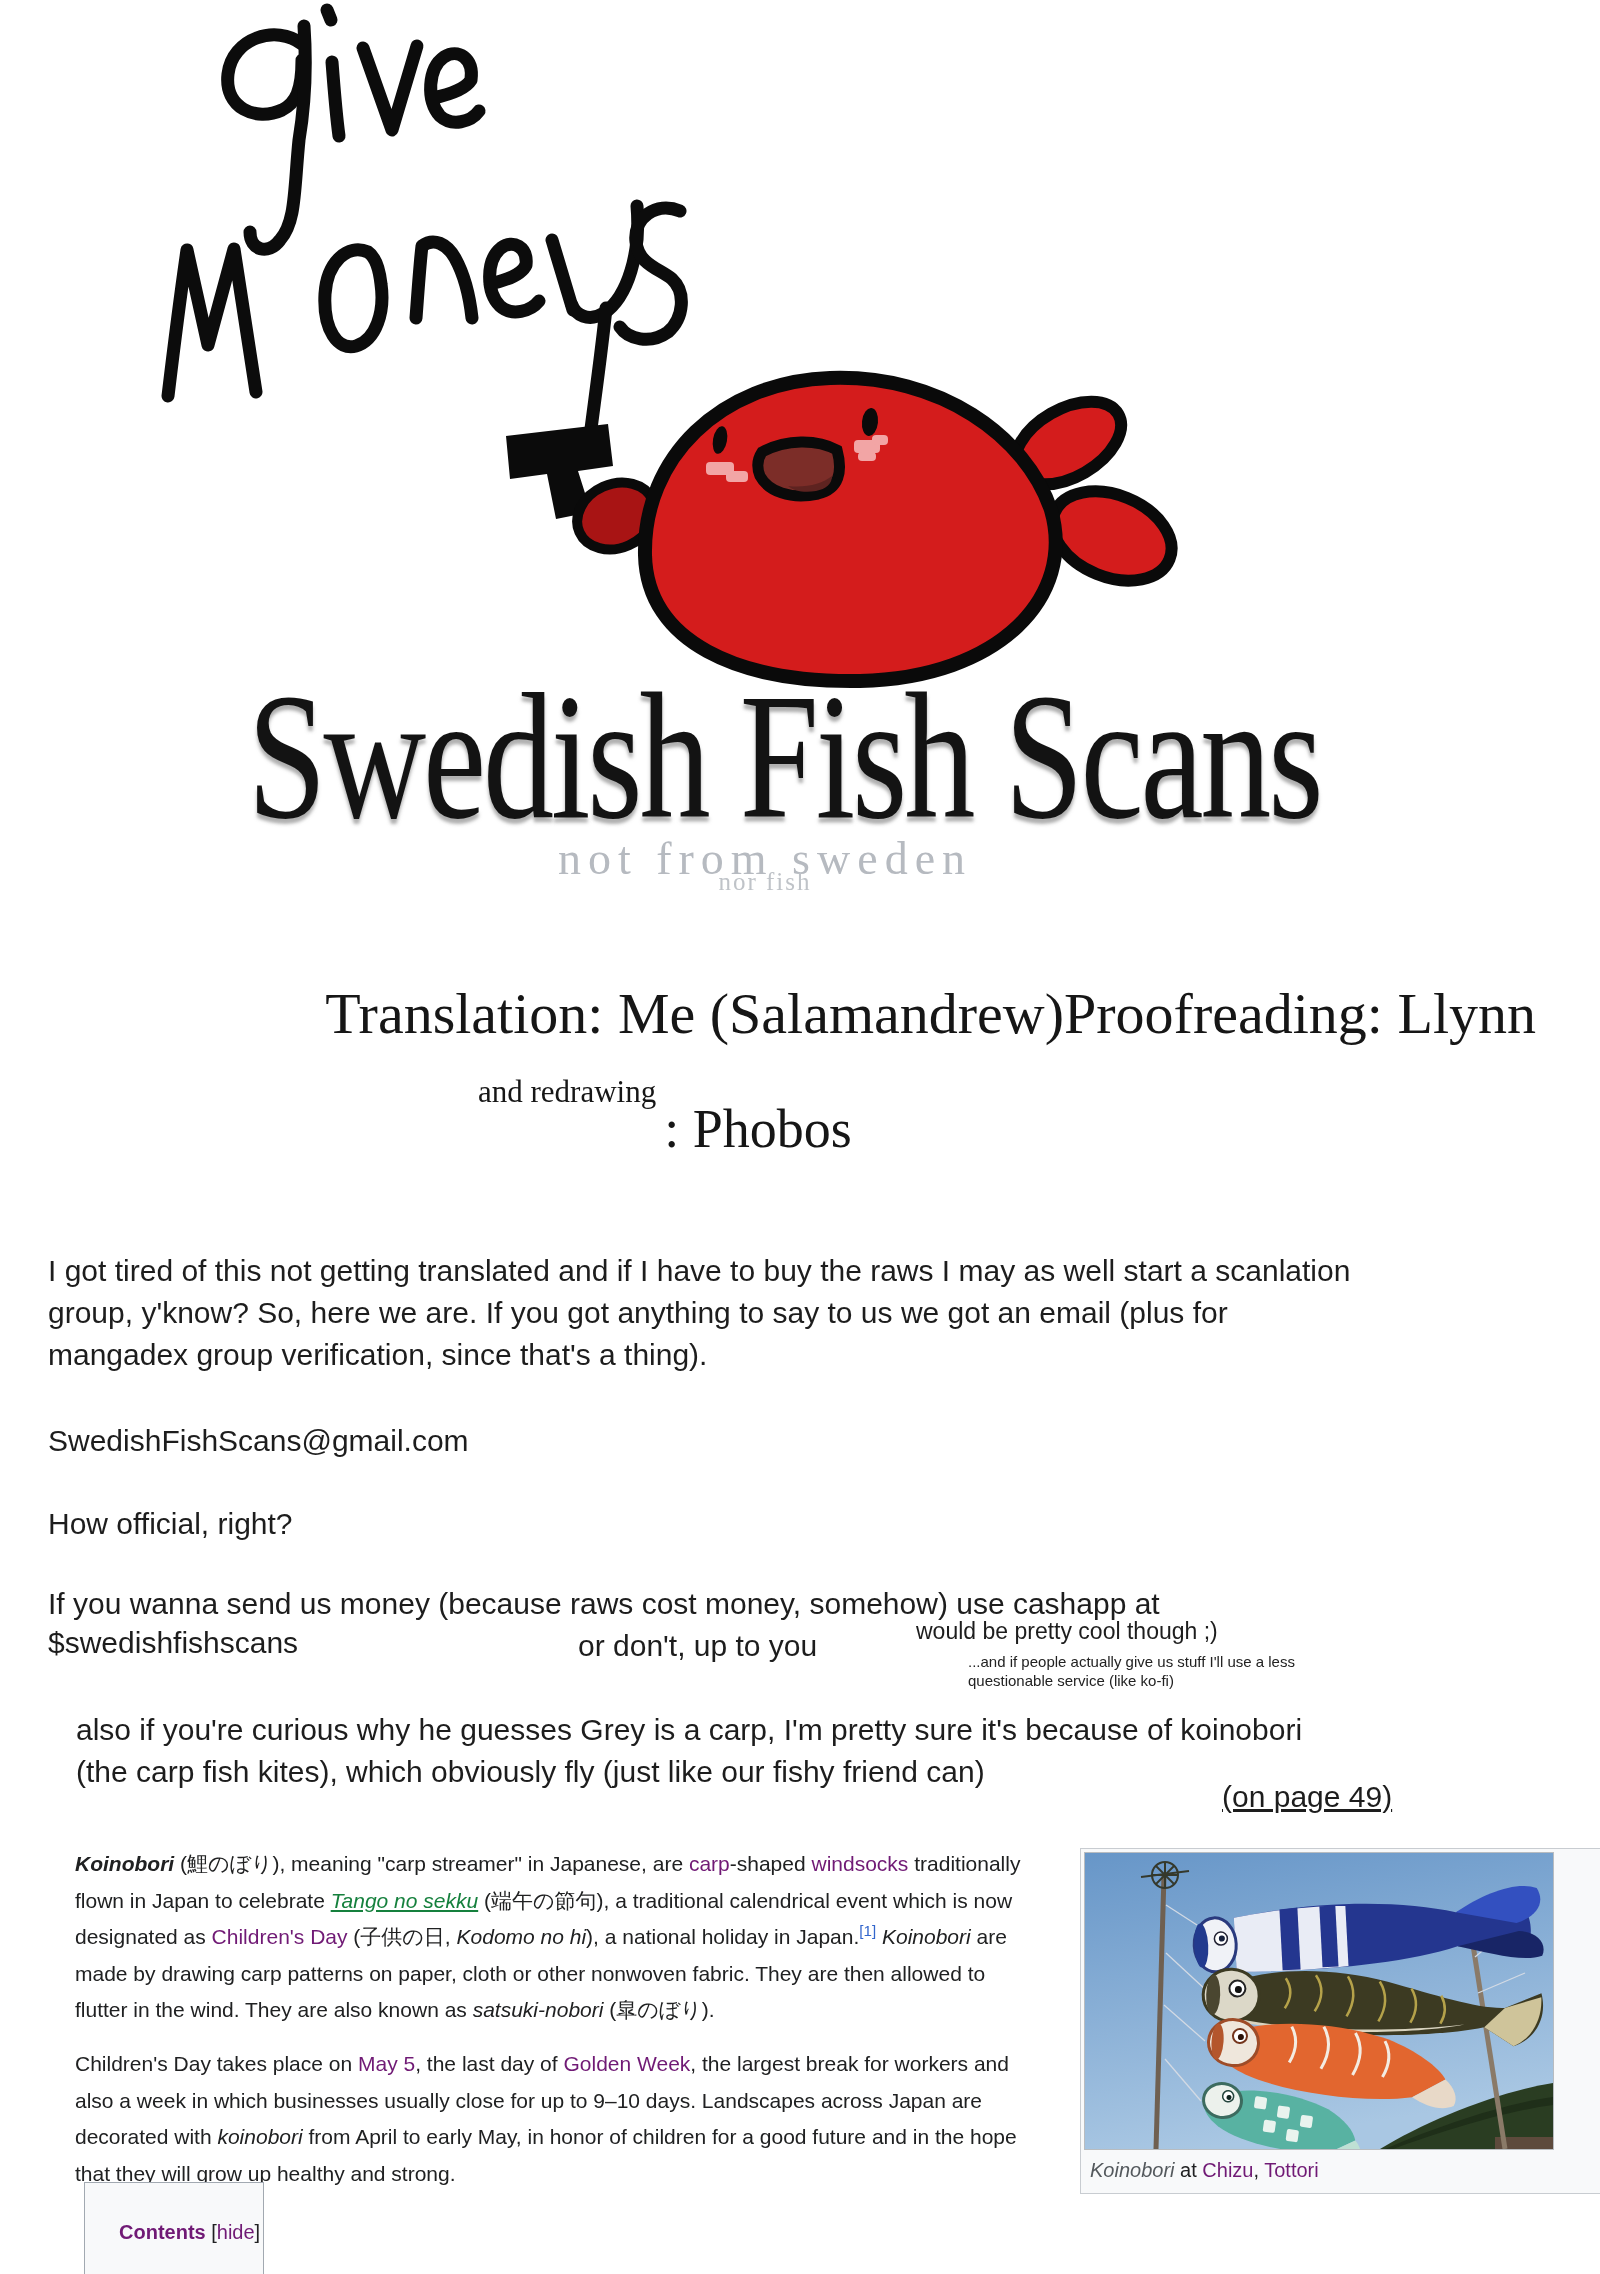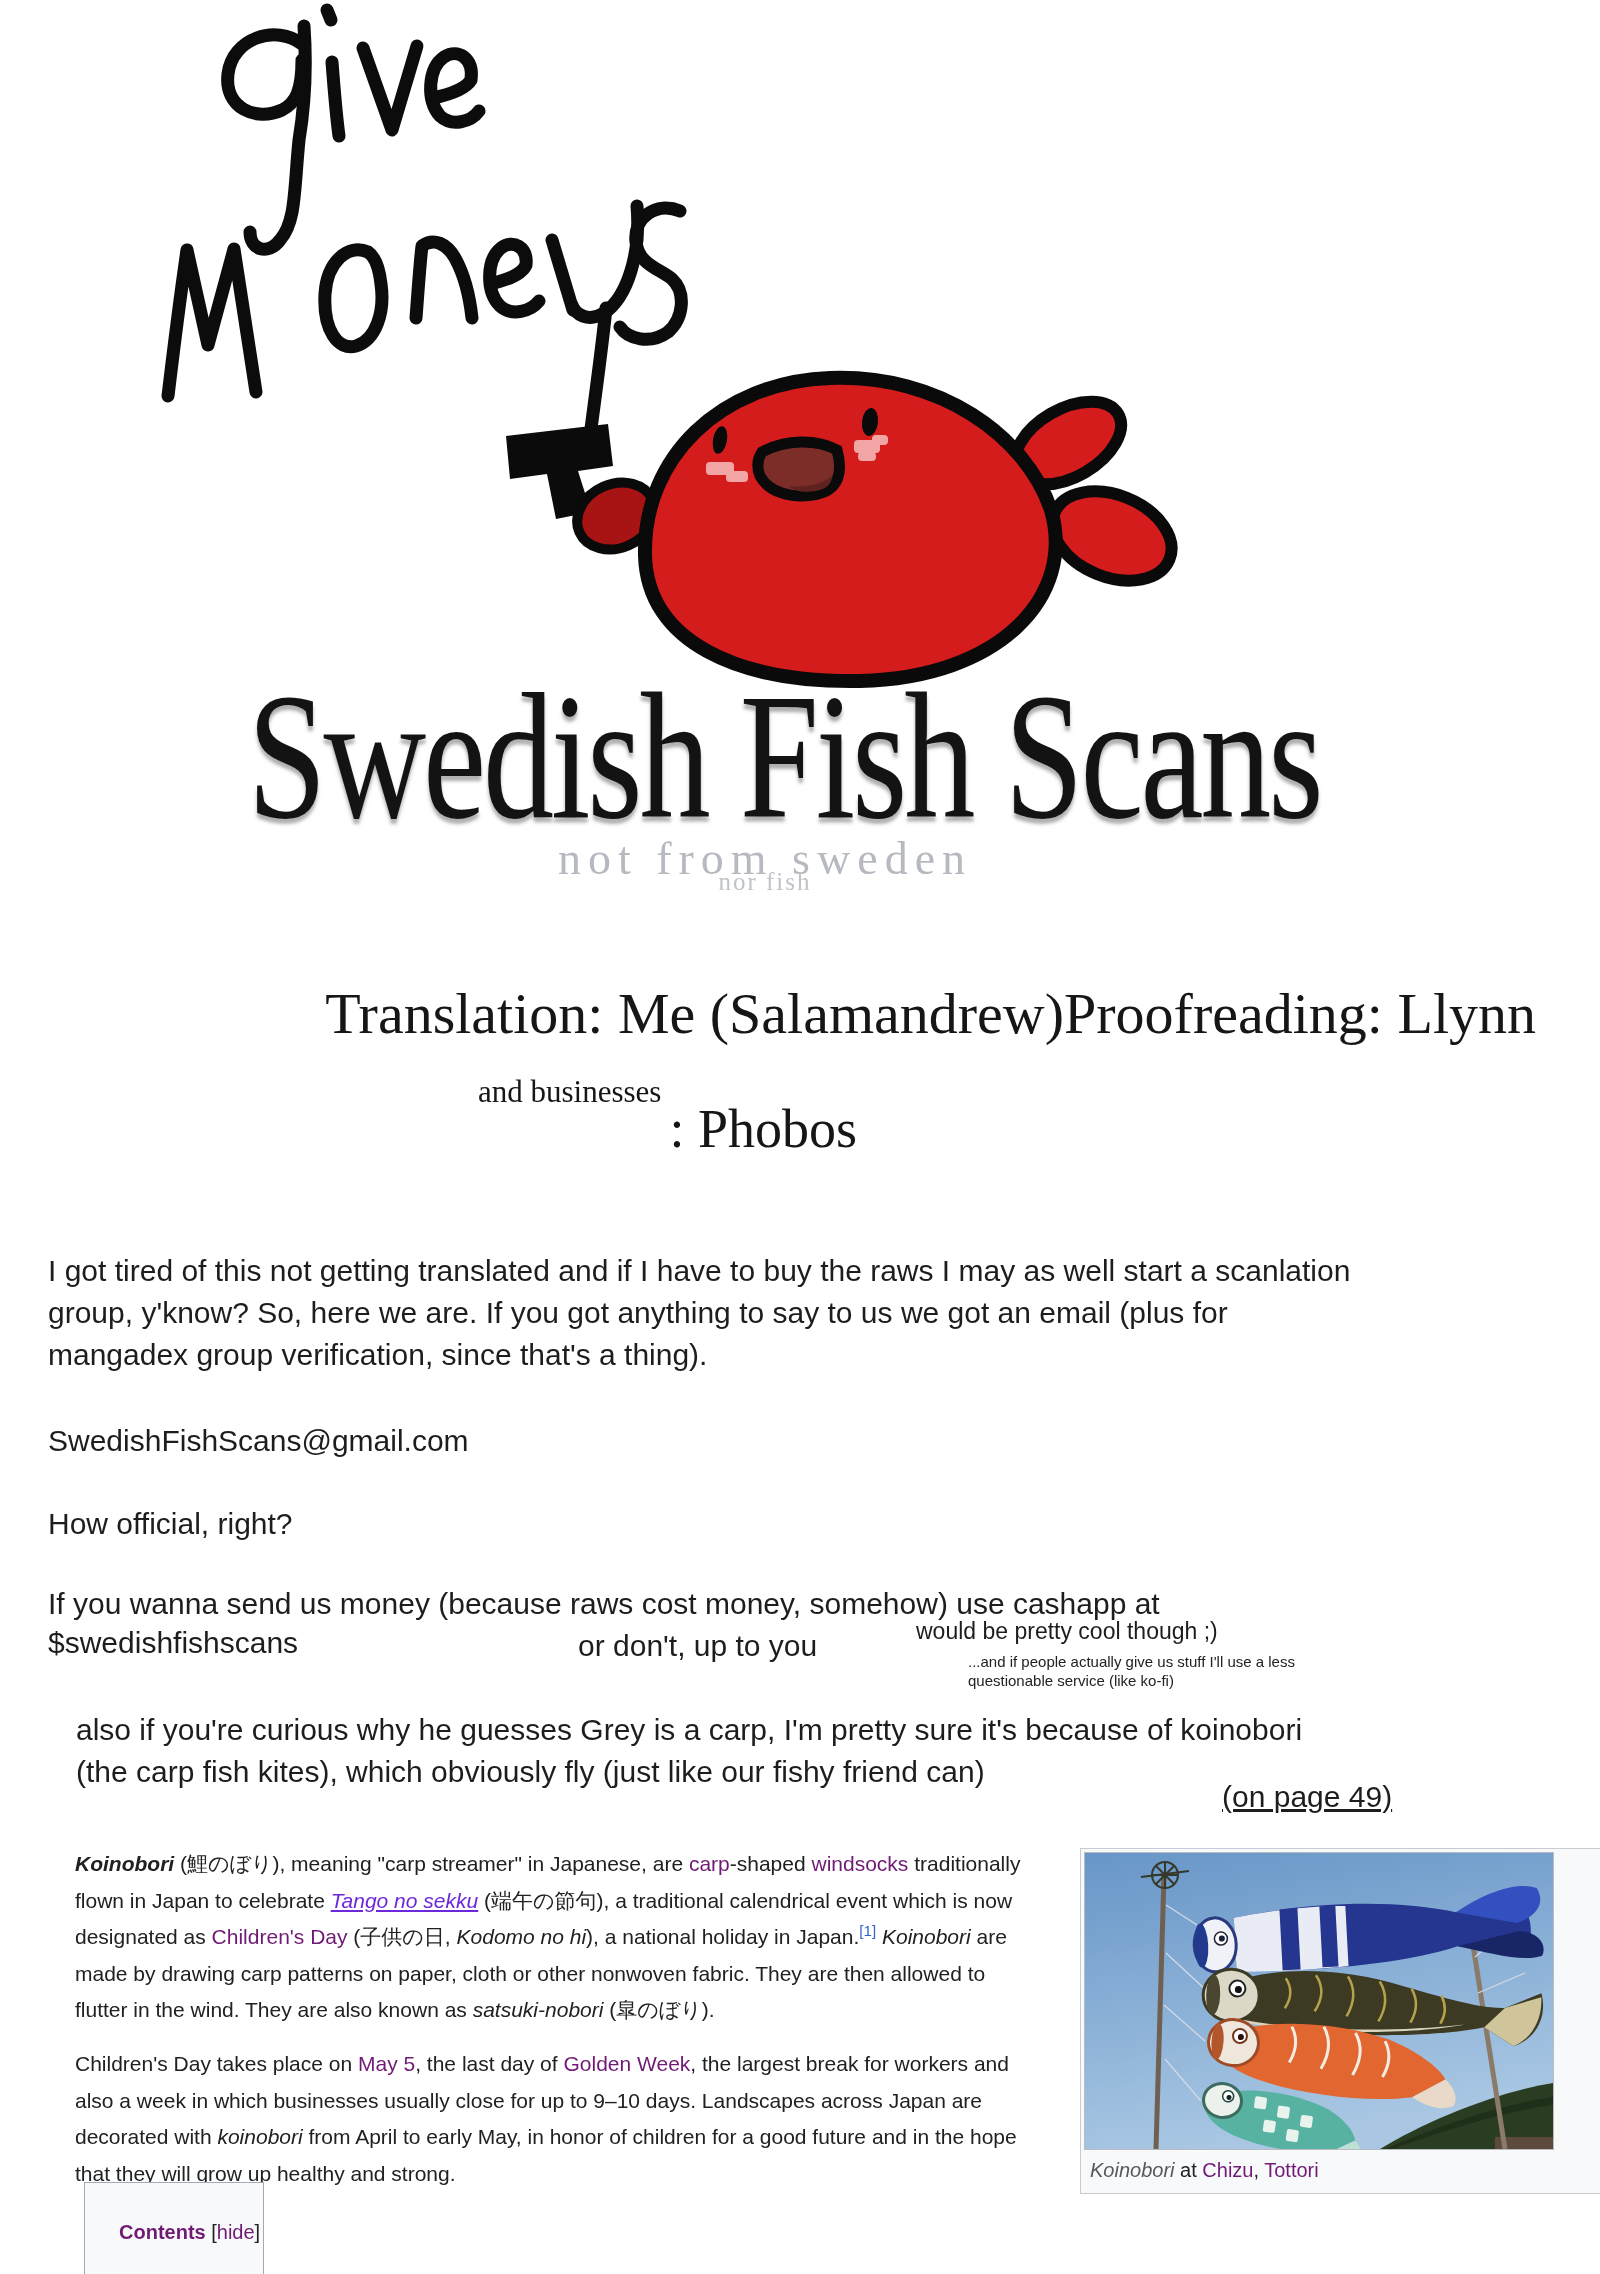--- a/index.html
+++ b/index.html
@@ -43,21 +43,21 @@
 
   
   .wikip{font-size:21px;line-height:36.5px;color:#202122;width:966px;left:75px;}
   .wikip1{top:1846px;}
   .wikip2{top:2046px;}
   .seg-p{color:#202122;}
   .seg-b{font-weight:bold;color:#701a75;}
   .seg-i{font-style:italic;}
   .seg-bi{font-style:italic;font-weight:bold;}
   .seg-l{color:#701a75;}
-  .seg-lu{color:#6d28d9;font-style:italic;text-decoration:underline;}
+  .seg-lu{color:#15803d;font-style:italic;text-decoration:underline;}
   sup.seg-sup{color:#3366cc;font-size:0.72em;line-height:0;}
 
   
   .thumb{left:1080px;top:1848px;width:576px;background:#f8f9fa;border:1px solid #c8ccd1;
          box-sizing:border-box;padding:3px;}
   .thumb-img{border:1px solid #b8bcc0;background:#fff;width:468px;height:296px;overflow:hidden;}
   .thumb-caption{position:relative;padding:8px 30px 8px 6px;font-size:20px;line-height:24px;color:#54595d;}
   .enlarge{position:absolute;right:6px;top:10px;width:18px;height:16px;}
 
   
@@ -129,21 +129,21 @@
   <div class="abs title">Swedish Fish Scans</div>
   <div class="abs subtitle">not from sweden</div>
   <div class="abs subtitle2">nor fish</div>
 
   <div class="abs credits">
     <span>Translation: Me (Salamandrew)</span>
     <span>Proofreading: Llynn</span>
   </div>
   <div class="abs typeset">
     <div>
-      <div class="ts-sub">and businesses</div>
+      <div class="ts-sub">and redrawing</div>
     </div>
     <div class="ts-val">: Phobos</div>
   </div>
 
   <div class="abs copy intro">I got tired of this not getting translated and if I have to buy the raws I may as well start a scanlation<br>group, y'know? So, here we are. If you got anything to say to us we got an email (plus for<br>mangadex group verification, since that's a thing).</div>
   <div class="abs copy email">SwedishFishScans@gmail.com</div>
   <div class="abs copy official">How official, right?</div>
   <div class="abs copy money1">If you wanna send us money (because raws cost money, somehow) use cashapp at</div>
   <div class="abs copy cashrow">
     <span class="cashtag">$swedishfishscans</span>

